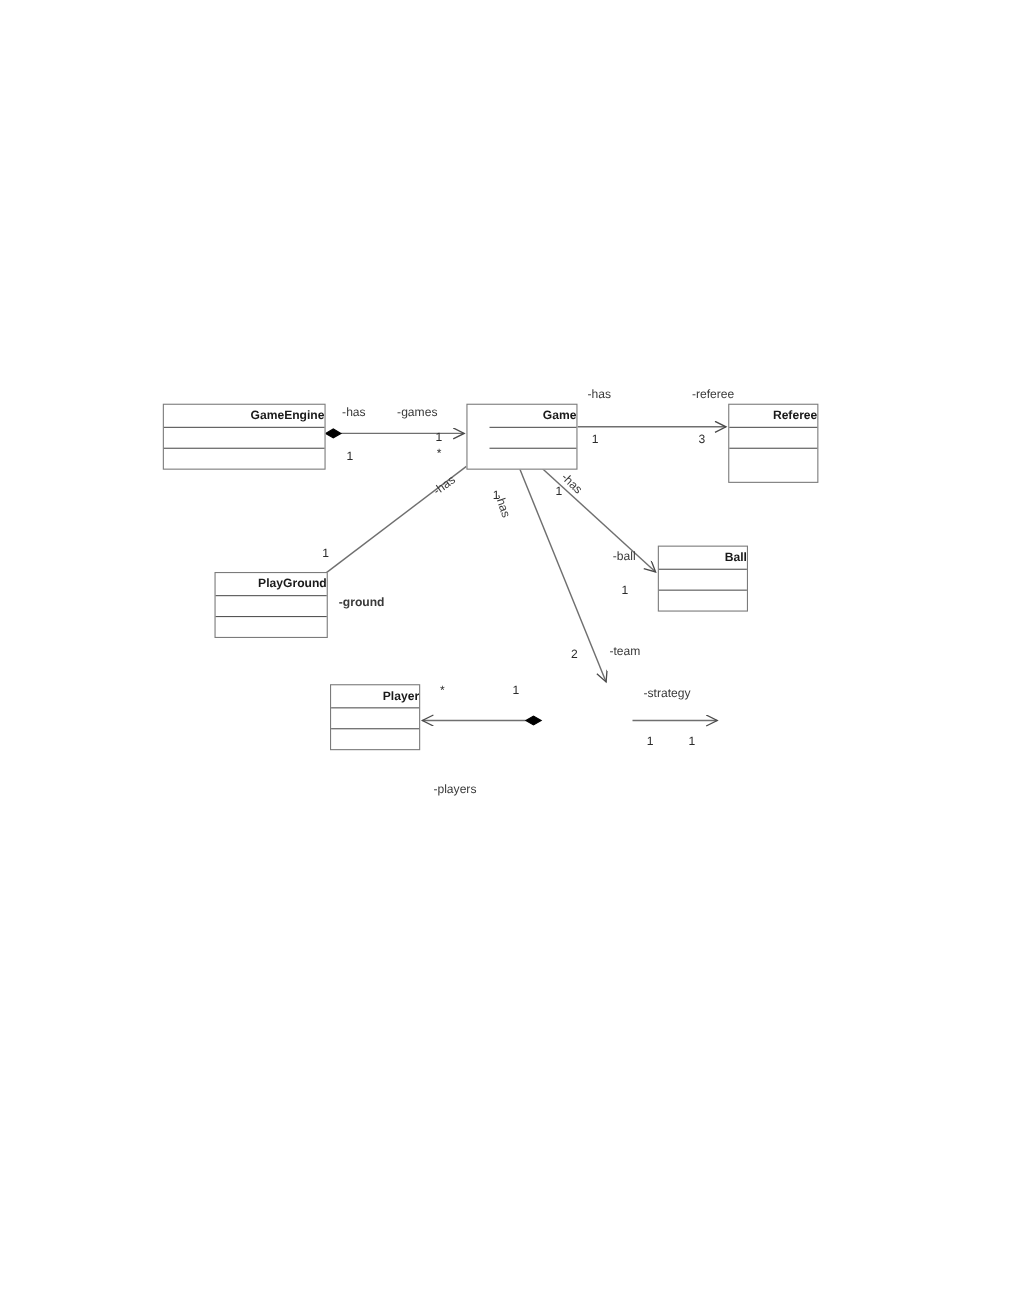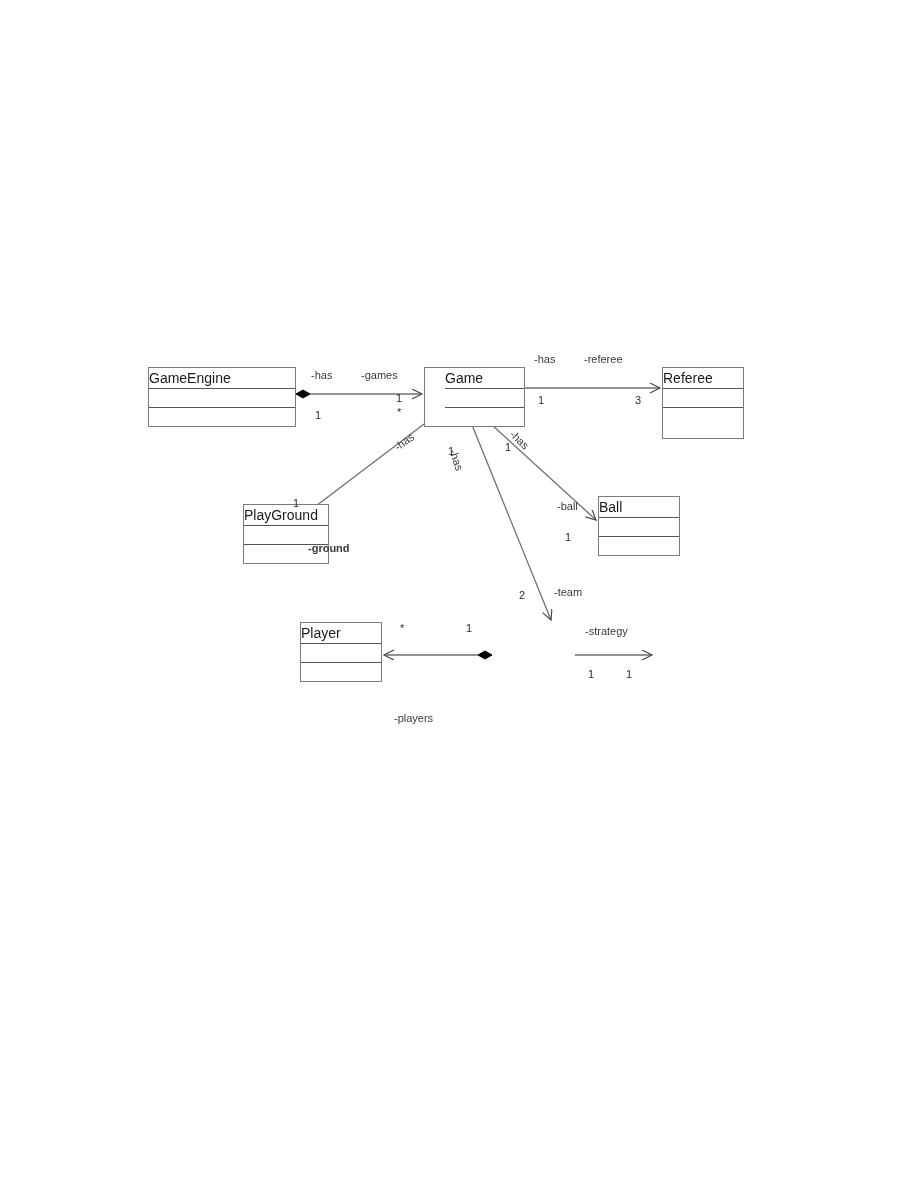--- a/index.html
+++ b/index.html
@@ -30,24 +30,24 @@
     height: 1188px;
     display: block;
   }
   .cls-box {
     position: absolute;
     background: #ffffff;
     border: 1.3px solid #7b7b7b;
     box-sizing: border-box;
   }
   .cls-title {
-    font-size: 14px;
-    font-weight: normal;
+    font-size: 11px;
+    font-weight: bold;
     color: #1a1a1a;
-    text-align: left;
+    text-align: right;
     line-height: 21px;
     height: 21px;
     border-bottom: 1.3px solid #555555;
     box-sizing: border-box;
     white-space: nowrap;
     overflow: hidden;
   }
   .cls-attrs {
     height: 19px;
     border-bottom: 1.3px solid #555555;
@@ -126,21 +126,21 @@
     <div class="cls-attrs"></div>
     <div class="cls-ops"></div>
   </div>
 
   <div class="cls-box" style="left:662px; top:367px; width:82px; height:72px;">
     <div class="cls-title">Referee</div>
     <div class="cls-attrs"></div>
     <div class="cls-ops"></div>
   </div>
 
-  <div class="cls-box" style="left:195px; top:504px; width:86px; height:60px;margin-left:48px;">
+  <div class="cls-box" style="left:195px; top:520px; width:103px; height:60px;">
     <div class="cls-title">PlayGround</div>
     <div class="cls-attrs"></div>
     <div class="cls-ops"></div>
   </div>
 
   <div class="cls-box" style="left:598px; top:496px; width:82px; height:60px;">
     <div class="cls-title">Ball</div>
     <div class="cls-attrs"></div>
     <div class="cls-ops"></div>
   </div>
@@ -150,21 +150,21 @@
     <div class="cls-attrs"></div>
     <div class="cls-ops"></div>
   </div>
 
 
 
   <div class="lbl" style="left:311px; top:369px;">-has</div>
   <div class="lbl" style="left:361px; top:369px;">-games</div>
 
   <div class="lbl" style="left:534px; top:353px;">-has</div>
-  <div class="lbl" style="left:584px; top:353px;">-referee</div>
+  <div class="lbl" style="left:629px; top:353px;">-referee</div>
 
   <div class="lbl" style="left:392px; top:443px; transform:rotate(-36deg); transform-origin:left top;">-has</div>
   <div class="lbl" style="left:308px; top:542px;font-weight:bold;">-ground</div>
 
   <div class="lbl" style="left:459px; top:448px; transform:rotate(72deg); transform-origin:left top;">-has</div>
   <div class="lbl" style="left:554px; top:586px;">-team</div>
 
   <div class="lbl" style="left:516px; top:428px; transform:rotate(44deg); transform-origin:left top;">-has</div>
   <div class="lbl" style="left:557px; top:500px;">-ball</div>
 

